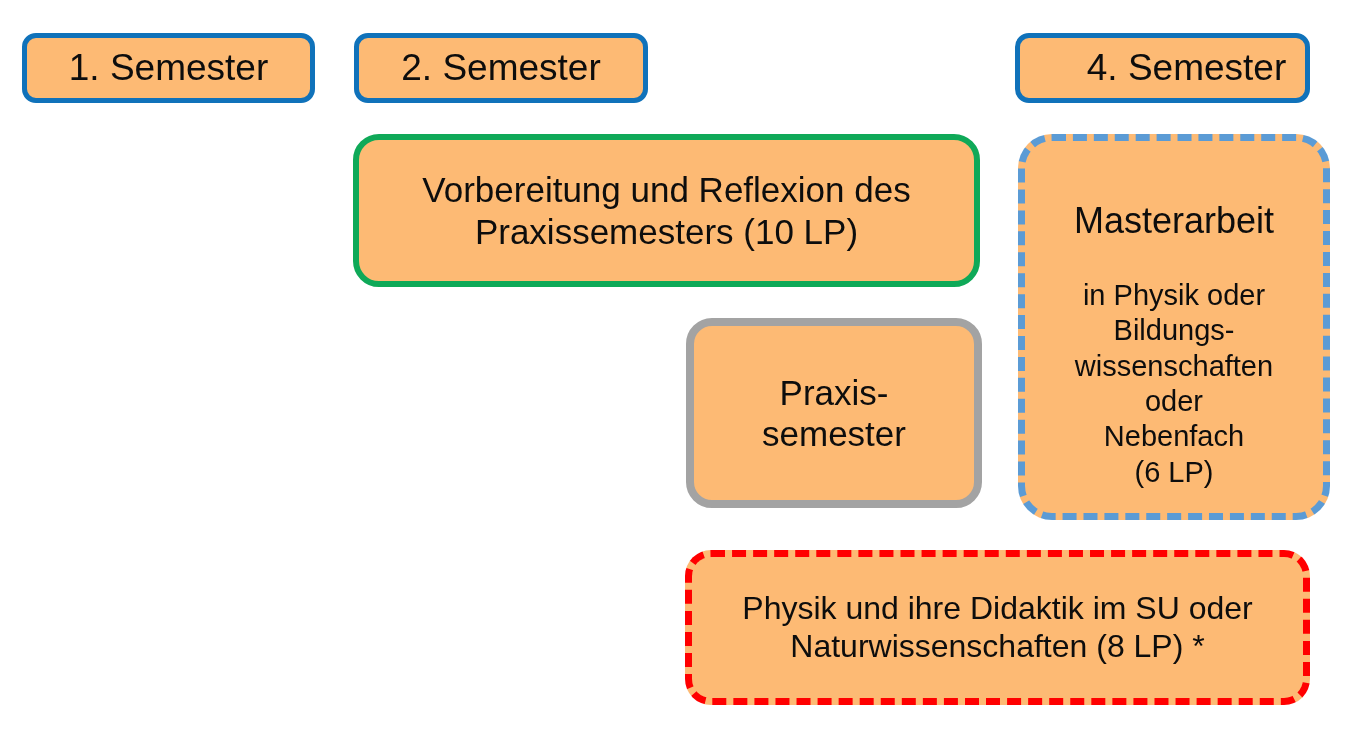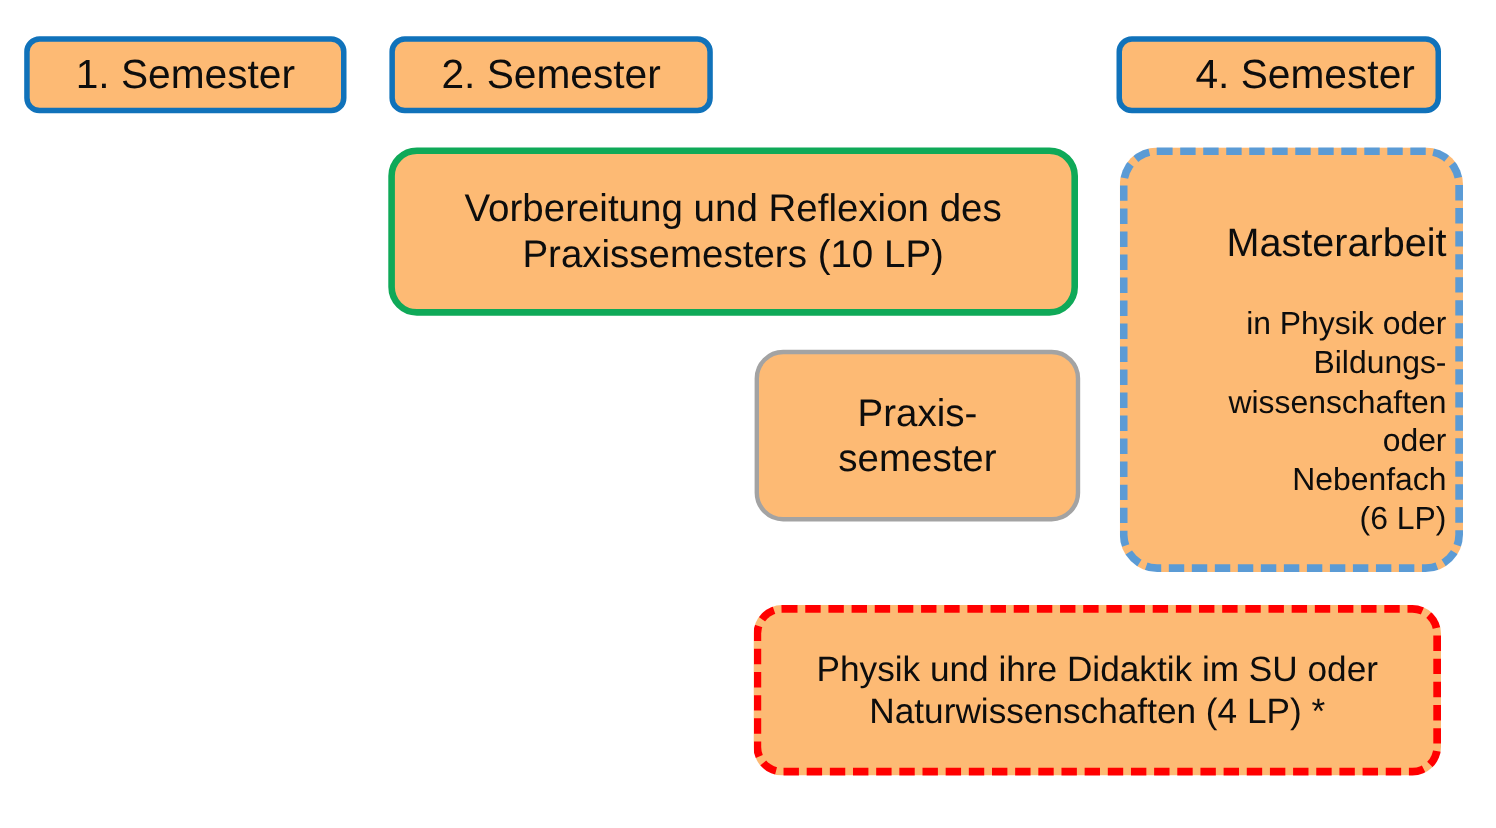--- a/index.html
+++ b/index.html
@@ -63,21 +63,20 @@
   
   #box-masterarbeit {
     left: 1018px;
     top: 134px;
     width: 312px;
     height: 386px;
     border: 7px dashed #5B9BD5;
     border-radius: 34px;
     font-size: 29px;
     line-height: 1.22;
-    text-align: right;
   }
   #box-masterarbeit .headline {
     display: block;
     font-size: 36px;
     line-height: 1.2;
   }
 
   
   #box-grundpraktikum {
     left: 21px;
@@ -87,22 +86,22 @@
     border: 5px solid #7031A0;
     border-radius: 26px;
     font-size: 35px;
   }
 
   
   #box-praxissemester {
     left: 686px;
     top: 318px;
     width: 296px;
-    height: 156px;
-    border: 4px solid #a3a3a3;
+    height: 190px;
+    border: 8px solid #a3a3a3;
     border-radius: 26px;
     font-size: 35px;
   }
 
   
   #box-didaktik {
     left: 685px;
     top: 550px;
     width: 625px;
     height: 155px;
@@ -144,16 +143,16 @@
   </div>
 
 
   <div class="box" id="box-praxissemester">
     <span class="txt">Praxis-
 semester</span>
   </div>
 
   <div class="box" id="box-didaktik">
     <span class="txt">Physik und ihre Didaktik im SU oder
-Naturwissenschaften (4 LP) *</span>
+Naturwissenschaften (8 LP) *</span>
   </div>
 
 </div>
 
 </body></html>

